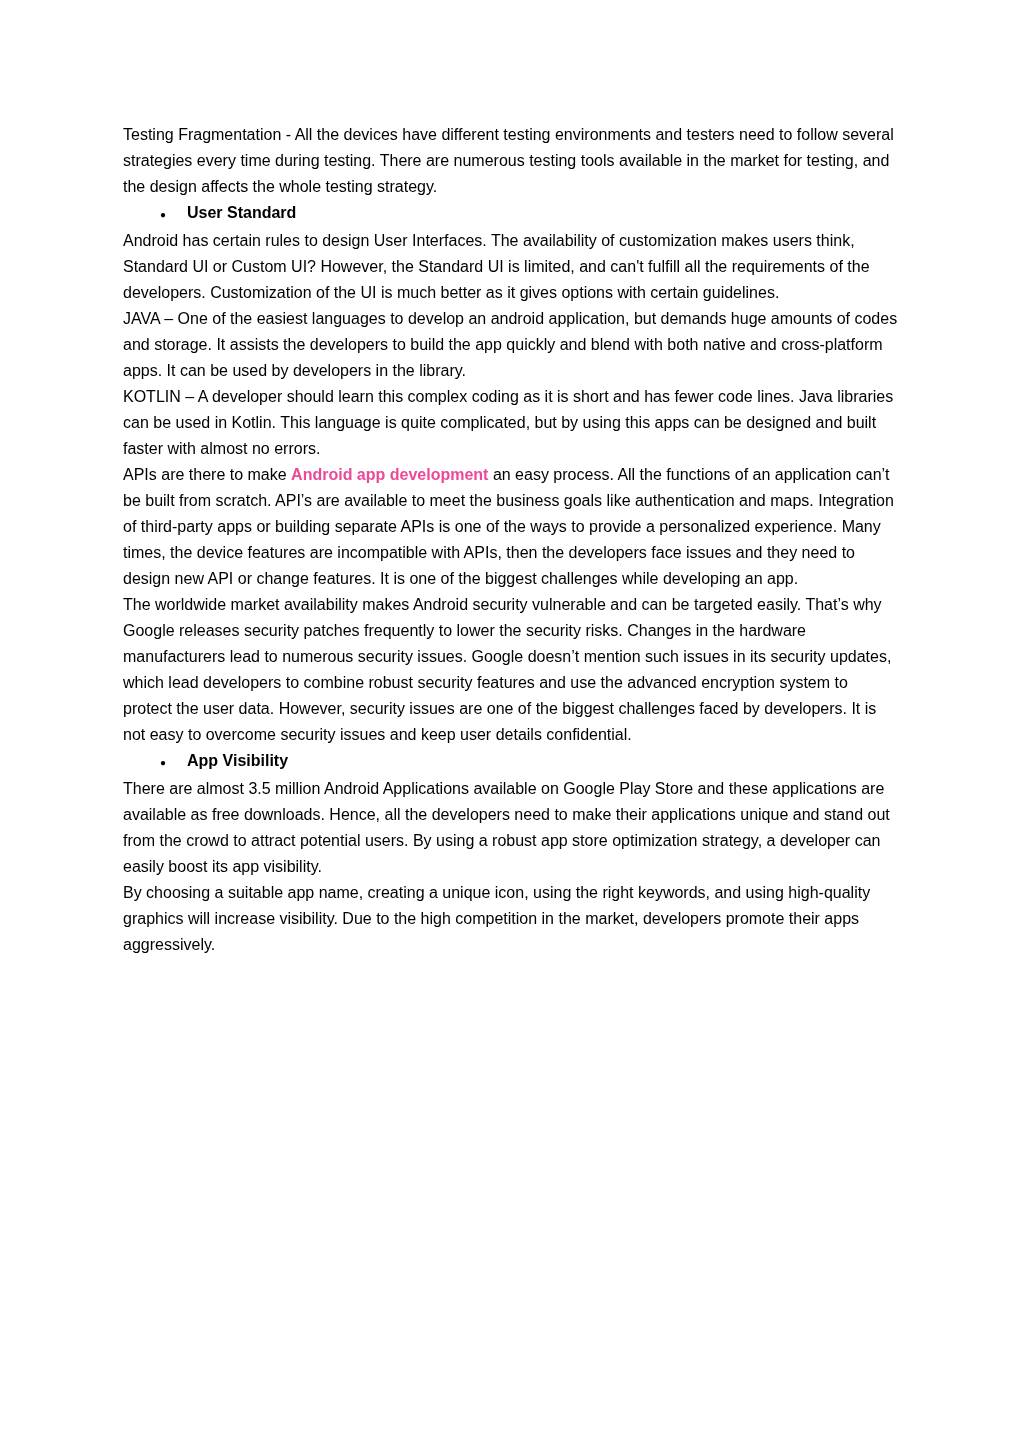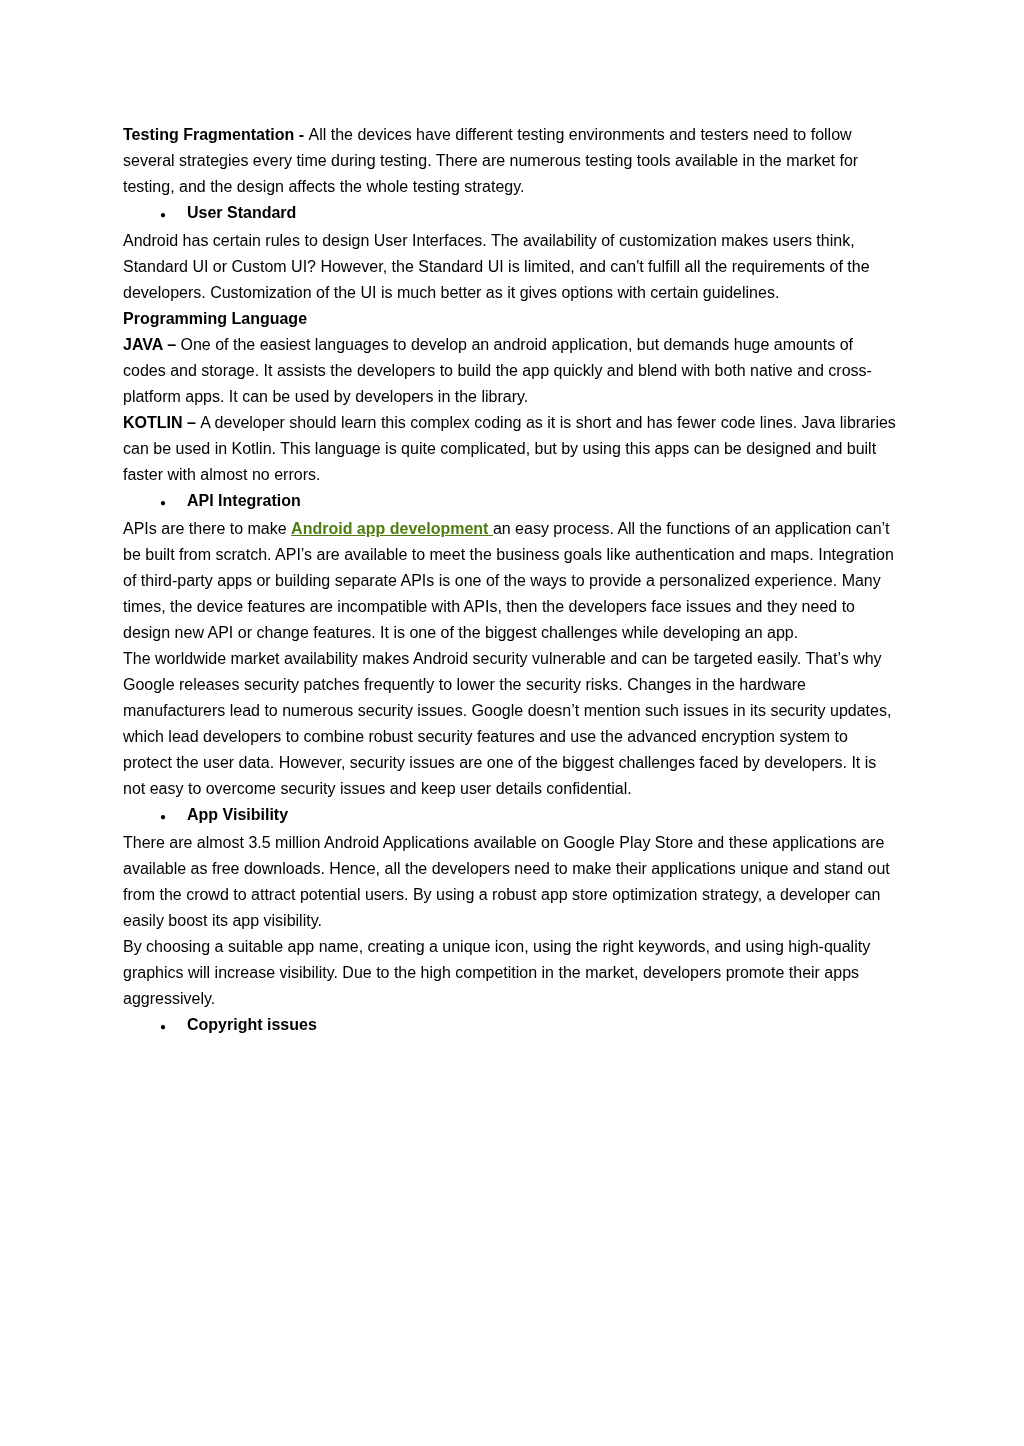--- a/index.html
+++ b/index.html
@@ -10,58 +10,54 @@
     background: #ffffff;
     padding: 122px 124px 0 123px;
     font-family: "Liberation Sans", "DejaVu Sans", sans-serif;
     font-size: 16px;
     line-height: 26px;
     color: #000000;
     overflow: hidden;
   }
   p.para { margin: 0; }
   .gap-after { margin-bottom: 26px; }
-  strong, .bold { font-weight: bold; }
+  strong, .bold { font-weight: normal; }
   .bullet-row {
     padding-left: 37px;
     font-weight: bold;
   }
   .bullet {
     display: inline-block;
     width: 27px;
     font-size: 10px;
     font-weight: normal;
     vertical-align: baseline;
   }
   a.doc-link {
-    color: #4d7c0f;
+    color: #ec4899;
     font-weight: bold;
-    text-decoration: underline;
     cursor: pointer;
   }
 </style>
 </head>
 <body>
 
 <div class="page">
 
   <p class="para gap-after"><strong>Testing Fragmentation - </strong><span>All the devices have different testing environments and testers need to follow several strategies every time during testing. There are numerous testing tools available in the market for testing, and the design affects the whole testing strategy.</span></p>
 
   <div class="bullet-row"><span class="bullet">●</span><span>User Standard</span></div>
   <p class="para gap-after"><span>Android has certain rules to design User Interfaces. The availability of customization makes users think, Standard UI or Custom UI? However, the Standard UI is limited, and can't fulfill all the requirements of the developers. Customization of the UI is much better as it gives options with certain guidelines.</span></p>
 
-  <p class="para bold">Programming Language</p>
 
   <p class="para"><strong>JAVA – </strong><span>One of the easiest languages to develop an android application, but demands huge amounts of codes and storage. It assists the developers to build the app quickly and blend with both native and cross-platform apps. It can be used by developers in the library.</span></p>
   <p class="para gap-after"><strong>KOTLIN – </strong><span>A developer should learn this complex coding as it is short and has fewer code lines. Java libraries can be used in Kotlin. This language is quite complicated, but by using this apps can be designed and built faster with almost no errors.</span></p>
 
-  <div class="bullet-row"><span class="bullet">●</span><span>API Integration</span></div>
   <p class="para gap-after"><span>APIs are there to make </span><a class="doc-link">Android app development </a><span>an easy process. All the functions of an application can’t be built from scratch. API’s are available to meet the business goals like authentication and maps. Integration of third-party apps or building separate APIs is one of the ways to provide a personalized experience. Many times, the device features are incompatible with APIs, then the developers face issues and they need to design new API or change features. It is one of the biggest challenges while developing an app.</span></p>
 
   <p class="para gap-after"><span>The worldwide market availability makes Android security vulnerable and can be targeted easily. That’s why Google releases security patches frequently to lower the security risks. Changes in the hardware manufacturers lead to numerous security issues. Google doesn’t mention such issues in its security updates, which lead developers to combine robust security features and use the advanced encryption system to protect the user data. However, security issues are one of the biggest challenges faced by developers. It is not easy to overcome security issues and keep user details confidential.</span></p>
 
   <div class="bullet-row"><span class="bullet">●</span><span>App Visibility</span></div>
   <p class="para"><span>There are almost 3.5 million Android Applications available on Google Play Store and these applications are available as free downloads. Hence, all the developers need to make their applications unique and stand out from the crowd to attract potential users. By using a robust app store optimization strategy, a developer can easily boost its app visibility.</span></p>
   <p class="para"><span>By choosing a suitable app name, creating a unique icon, using the right keywords, and using high-quality graphics will increase visibility. Due to the high competition in the market, developers promote their apps aggressively.</span></p>
 
-  <div class="bullet-row"><span class="bullet">●</span><span>Copyright issues</span></div>
 
 </div>
 
 </body></html>

